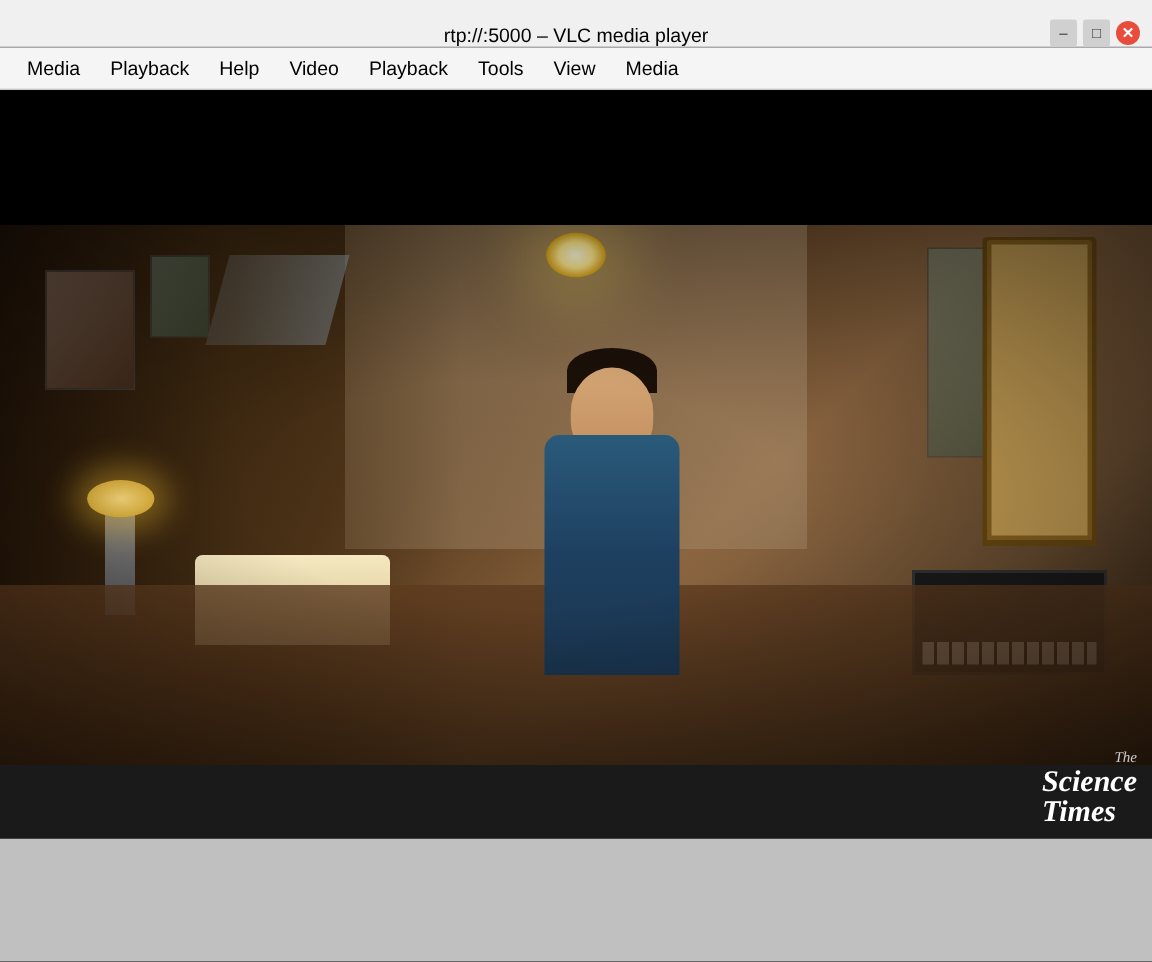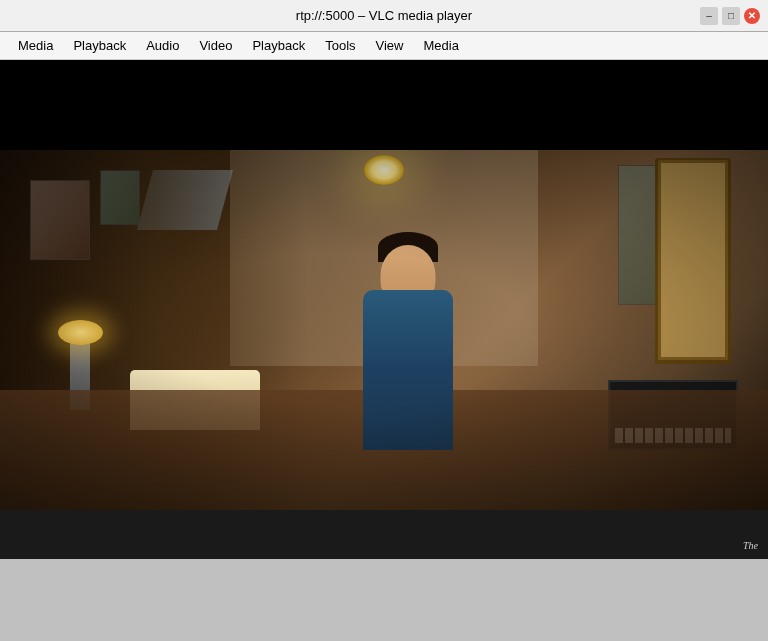--- a/index.html
+++ b/index.html
@@ -8,21 +8,21 @@
       height: 641px;
       background: #c0c0c0;
       font-family: 'Segoe UI', Arial, sans-serif;
       overflow: hidden;
       user-select: none;
     }
 
     
     .title-bar {
       display: flex;
-      align-items: center;
+      align-items: flex-end;
       justify-content: space-between;
       background: #f0f0f0;
       border-bottom: 1px solid #aaa;
       height: 32px;
       padding: 0 8px;
     }
     .title-text {
       flex: 1;
       text-align: center;
       font-size: 13px;
@@ -336,21 +336,21 @@
   <div class="window-controls">
     <button class="win-btn win-btn-minimize">–</button>
     <button class="win-btn win-btn-maximize">□</button>
     <button class="win-btn win-btn-close">✕</button>
   </div>
 </div>
 
 <div class="menu-bar">
   <div class="menu-item">Media</div>
   <div class="menu-item">Playback</div>
-  <div class="menu-item">Audio</div>
+  <div class="menu-item">Help</div>
   <div class="menu-item">Video</div>
   <div class="menu-item">Playback</div>
   <div class="menu-item">Tools</div>
   <div class="menu-item">View</div>
   <div class="menu-item">Media</div>
 </div>
 
 <div class="main-content">
 
   <div class="top-black"></div>
@@ -391,15 +391,19 @@
         <div class="person-body"></div>
       </div>
 
       <div class="dark-overlay"></div>
     </div>
   </div>
 
   <div class="bottom-black">
     <div class="watermark-container">
       <div class="wm-line1">The</div>
+      <div class="wm-line2">
+        <span>Science</span><br>
+        <span>Times</span>
+      </div>
     </div>
   </div>
 </div>
 
 </body></html>

